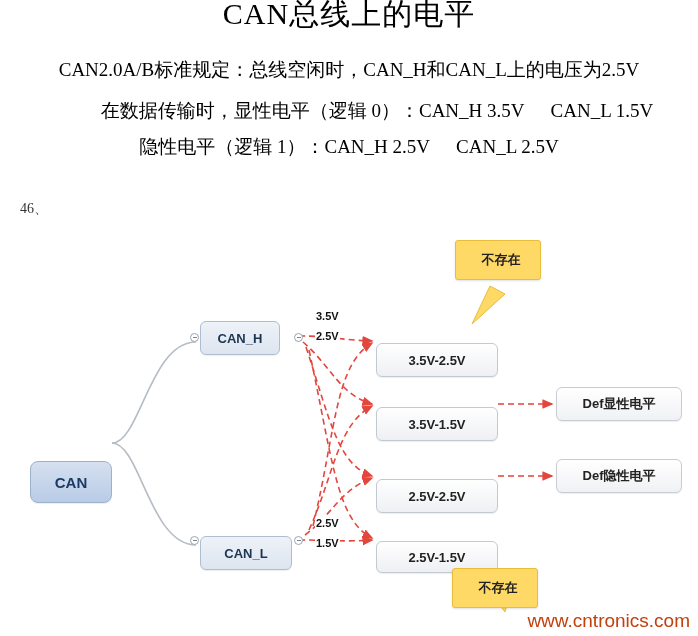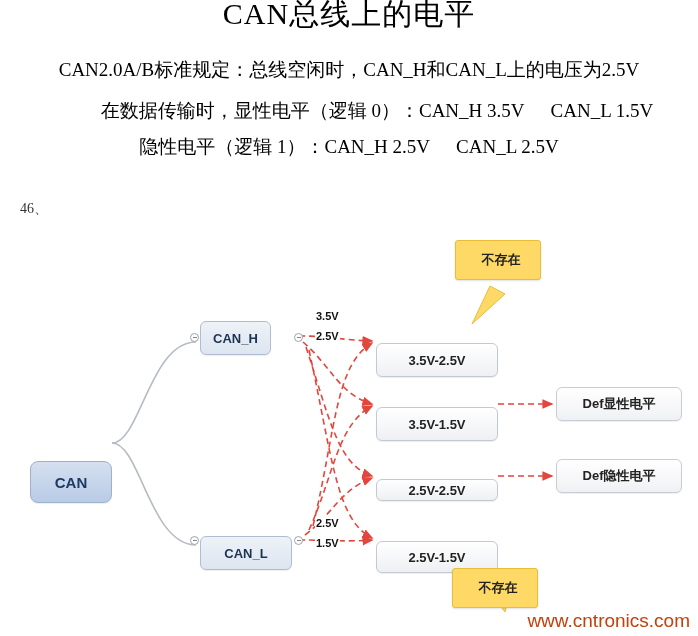--- a/index.html
+++ b/index.html
@@ -192,36 +192,36 @@
 
       <path d="M498,214 L552,214" stroke="#e2463c" stroke-width="1.6" fill="none" stroke-dasharray="6,4" marker-end="url(#arrowRed)"></path>
       <path d="M498,286 L552,286" stroke="#e2463c" stroke-width="1.6" fill="none" stroke-dasharray="6,4" marker-end="url(#arrowRed)"></path>
 
       <path d="M490,96 L472,134 L505,104 z" fill="#ffd966" stroke="#e8bd3a" stroke-width="1"></path>
       <path d="M487,398 L505,422 L512,396 z" fill="#ffd966" stroke="#e8bd3a" stroke-width="1"></path>
     </svg>
 
     <div class="node root" style="left:30px; top:232px; width:82px; height:42px;">CAN</div>
 
-    <div class="node lvl2" style="left:200px; top:131px; width:71px; height:34px;">CAN_H</div>
+    <div class="node lvl2" style="left:200px; top:131px; width:80px; height:34px;">CAN_H</div>
     <div class="node lvl2" style="left:200px; top:346px; width:92px; height:34px;">CAN_L</div>
 
     <div class="collapser" style="left:190px; top:143px;"></div>
     <div class="collapser" style="left:190px; top:346px;"></div>
     <div class="collapser" style="left:294px; top:143px;"></div>
     <div class="collapser" style="left:294px; top:346px;"></div>
 
     <div class="vlabel" style="left:315px; top:120px;">3.5V</div>
     <div class="vlabel" style="left:315px; top:140px;">2.5V</div>
     <div class="vlabel" style="left:315px; top:327px;">2.5V</div>
     <div class="vlabel" style="left:315px; top:347px;">1.5V</div>
 
     <div class="node lvl3" style="left:376px; top:133px; width:122px; height:34px;">3.5V-2.5V</div>
     <div class="node lvl3" style="left:376px; top:197px; width:122px; height:34px;">3.5V-1.5V</div>
-    <div class="node lvl3" style="left:376px; top:269px; width:122px; height:22px;text-align:right;">2.5V-2.5V</div>
+    <div class="node lvl3" style="left:376px; top:269px; width:122px; height:34px;text-align:right;">2.5V-2.5V</div>
     <div class="node lvl3" style="left:376px; top:331px; width:122px; height:32px;">2.5V-1.5V</div>
 
     <div class="node lvl4" style="left:556px; top:197px; width:126px; height:34px;">Def显性电平</div>
     <div class="node lvl4" style="left:556px; top:269px; width:126px; height:34px;">Def隐性电平</div>
 
     <div class="note" style="left:455px; top:50px; width:86px; height:40px;">不存在</div>
     <div class="note" style="left:452px; top:378px; width:86px; height:40px;">不存在</div>
 
   </div>
 

